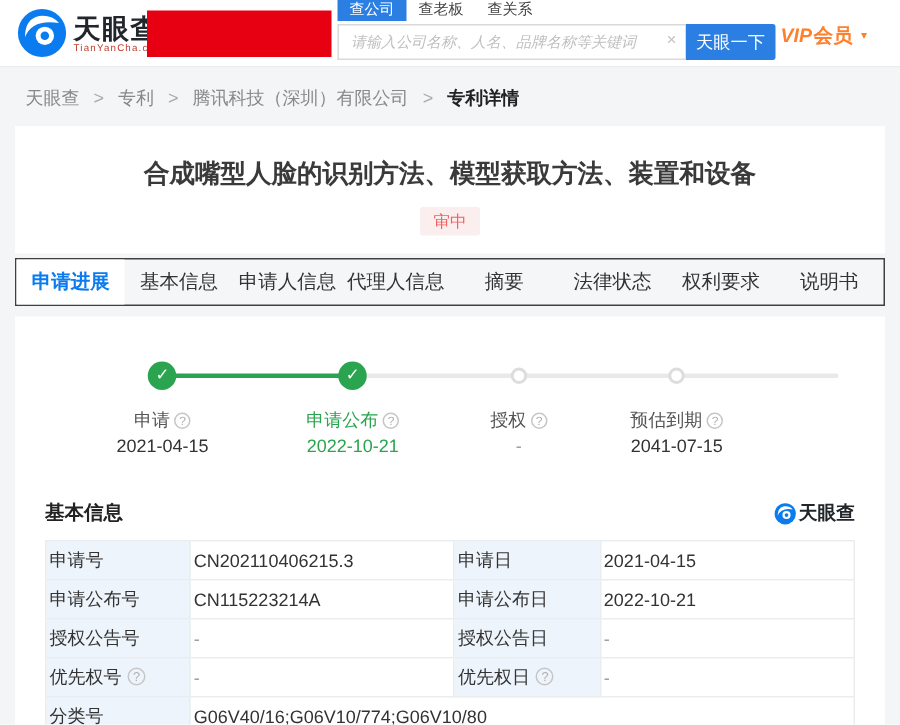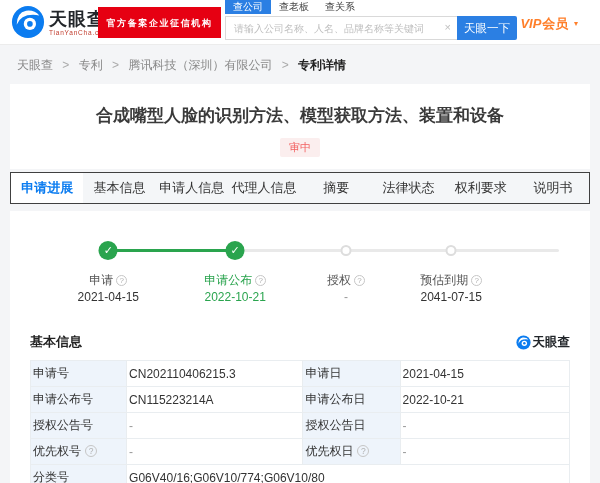--- a/index.html
+++ b/index.html
@@ -22,21 +22,21 @@
   .banner span { color:#fff; font-size:9px; font-weight:bold; line-height:12px; white-space:nowrap; }
   .banner span:last-child { letter-spacing:1.6px; }
 
   .search-area { position:absolute; left:225px; top:0; }
   .search-tabs { display:flex; height:14px; font-size:10px; line-height:14px; }
   .search-tab { padding:0 8px; color:#444; cursor:pointer; }
   .search-tab.active { background:#2b7fe3; color:#fff; }
   .search-row { display:flex; margin-top:2px; }
   .search-input-wrap { position:relative; }
   .search-input { width:232px; height:24px; border:1px solid #d9d9d9; border-right:none; outline:none;
-                  font-size:10px; padding:0 18px 0 8px; color:#333; }
+                  font-size:10px; padding:0 18px 0 8px; color:#333;font-style:italic; }
   .search-input::placeholder { color:#bfbfbf; }
   .clear-icon { position:absolute; right:6px; top:5px; font-size:11px; color:#c0c0c0; cursor:pointer; }
   .search-btn { width:60px; height:24px; background:#2b7fe3; color:#fff; border:none; font-size:11.5px;
                 cursor:pointer; border-radius:0 2px 2px 0; font-family:inherit; }
   .vip { position:absolute; right:22px; top:15px; color:#ff7f2a; font-size:13px; font-weight:bold; cursor:pointer; }
   .vip .vip-en { font-style:italic; margin-right:1px; }
   .vip .caret { font-size:8px; vertical-align:2px; margin-left:2px; }
 
   
   .breadcrumb { padding:12px 0 0 17px; font-size:12px; color:#888; }
@@ -103,21 +103,20 @@
       <circle cx="20" cy="20" r="6.5" fill="#ffffff"></circle>
       <circle cx="20" cy="20" r="3" fill="#0b7cf0"></circle>
     </svg>
     <div class="logo-text">
       <div class="logo-brand">天眼查</div>
       <div class="logo-domain">TianYanCha.com</div>
     </div>
   </div>
 
   <div class="banner">
-    <span>官方备案企业征信机构</span>
   </div>
 
   <div class="search-area">
     <div class="search-tabs">
       <div class="search-tab active">查公司</div>
       <div class="search-tab">查老板</div>
       <div class="search-tab">查关系</div>
     </div>
     <div class="search-row">
       <div class="search-input-wrap">

